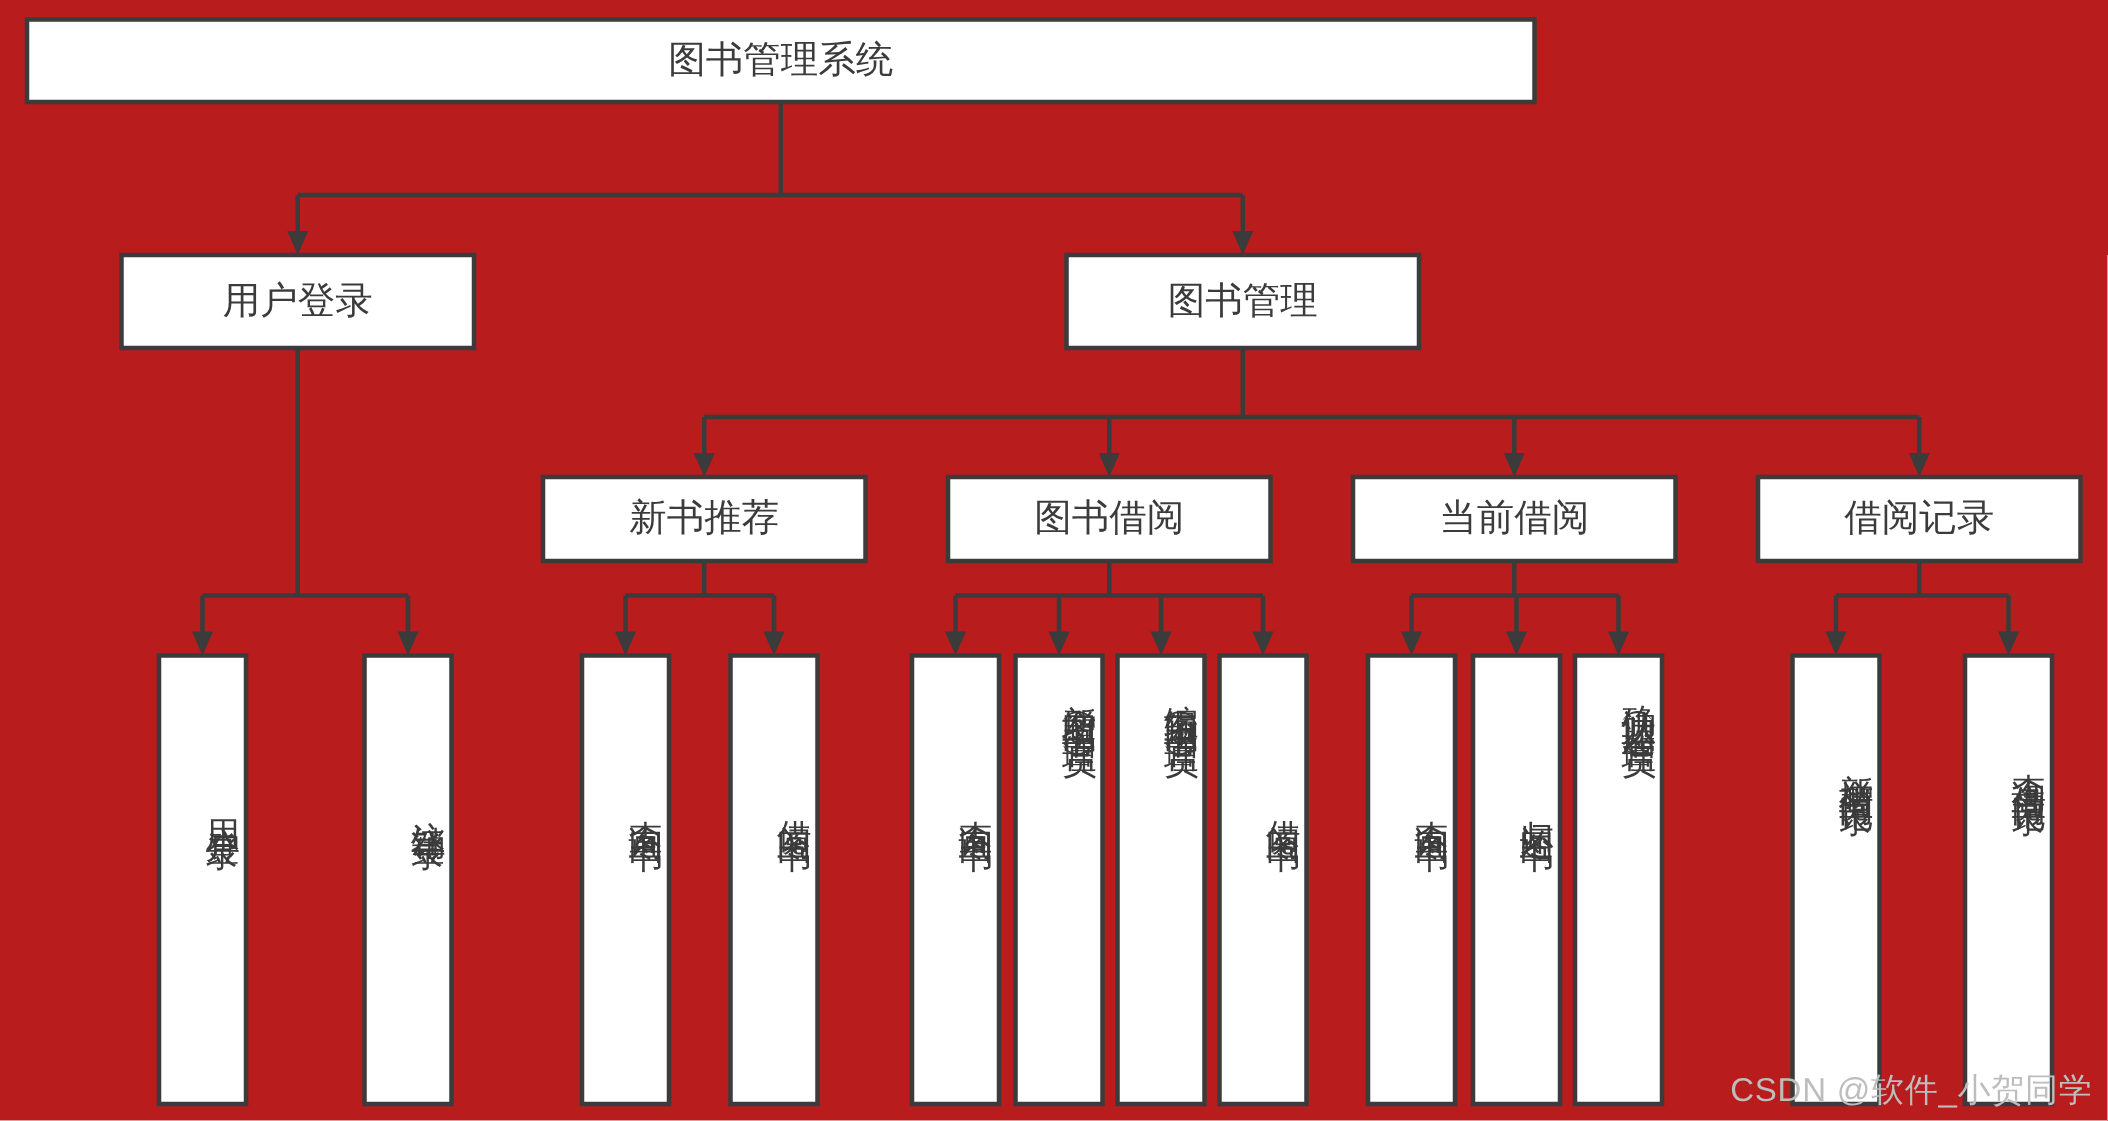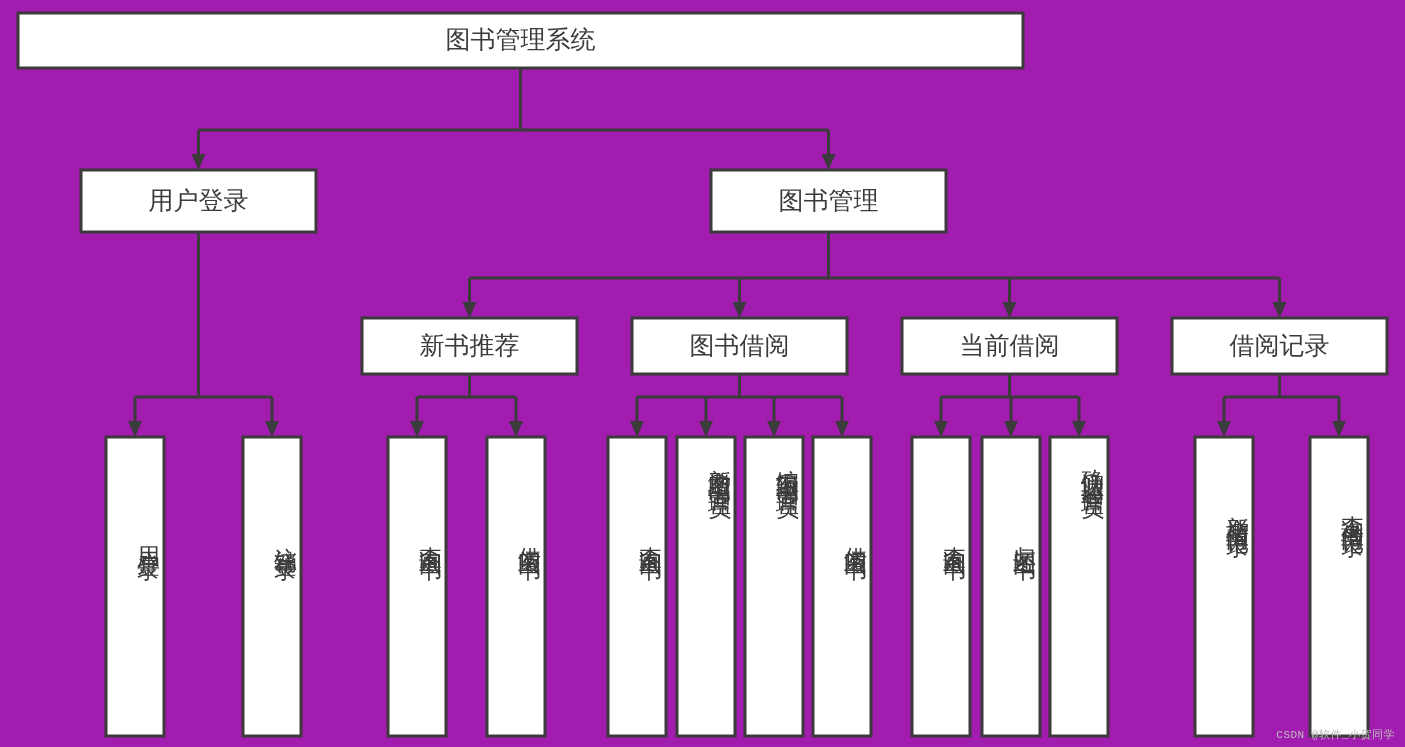--- a/index.html
+++ b/index.html
@@ -8,21 +8,21 @@
     padding: 0;
     background: #ffffff;
   }
   body {
     font-family: "Liberation Sans", "DejaVu Sans", sans-serif;
   }
   #diagram-root {
     position: relative;
     width: 1405px;
     height: 747px;
-    background: #a21caf;
+    background: #b91c1c;
     overflow: hidden;
   }
   svg.diagram-canvas {
     position: absolute;
     left: 0;
     top: 0;
     width: 1405px;
     height: 747px;
     display: block;
   }
@@ -52,22 +52,22 @@
   .node-label.vertical-label {
     font-size: 23px;
     writing-mode: vertical-rl;
     text-orientation: upright;
     letter-spacing: 4px;
   }
   .watermark-text {
     position: absolute;
     right: 10px;
     bottom: 5px;
-    font-family: Liberation Mono, monospace;
-    font-size: 11px;
+    font-family: Liberation Sans, sans-serif;
+    font-size: 22px;
     color: #bdbdbd;
     letter-spacing: 0.5px;
     user-select: none;
     pointer-events: none;
     white-space: nowrap;
   }
 </style>
 </head>
 <body>
 

